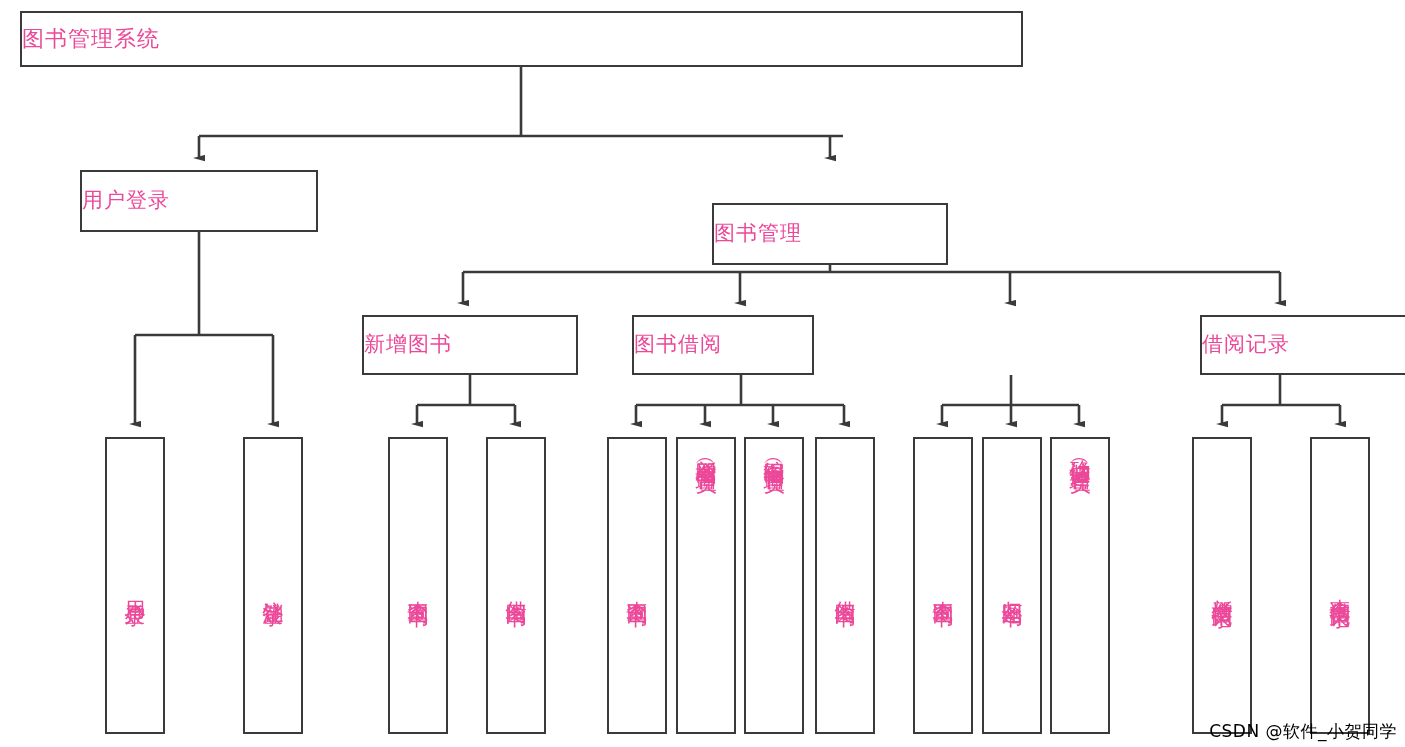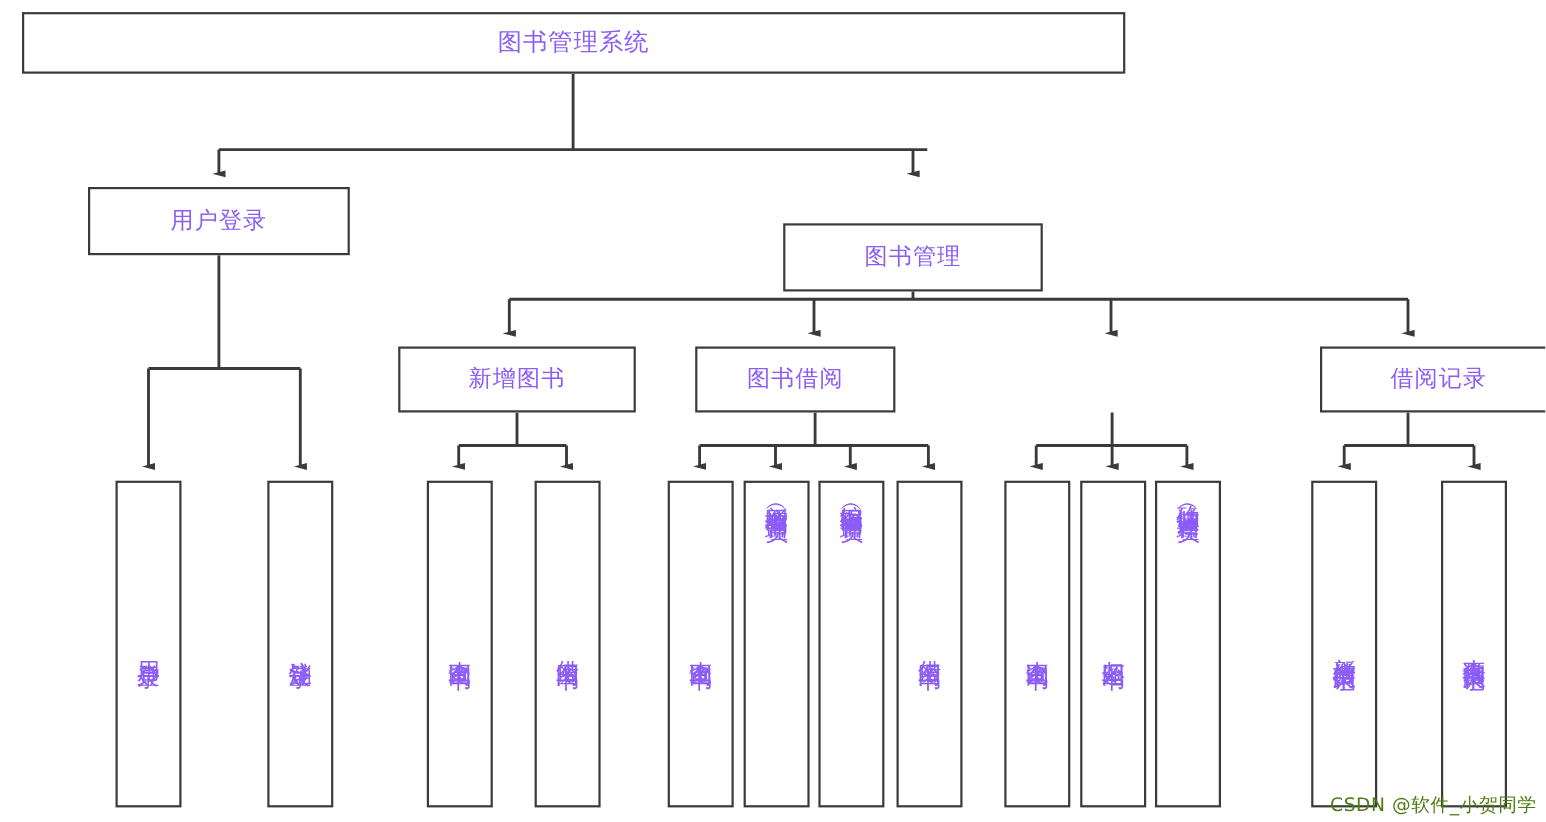--- a/index.html
+++ b/index.html
@@ -26,22 +26,21 @@
     height: 747px;
     pointer-events: none;
   }
   .node {
     position: absolute;
     box-sizing: border-box;
     background: #ffffff;
     border: 2px solid #3a3a3a;
     display: flex;
     align-items: center;
-    justify-content: center;
-    color: #8b5cf6;
+    color: #ec4899;
     z-index: 2;
   }
   .node .node-label {
     display: block;
     text-align: center;
     white-space: nowrap;
     letter-spacing: 1px;
   }
   .node.horizontal .node-label {
     font-size: 21px;
@@ -64,21 +63,21 @@
     margin: 0 auto;
   }
   .node.vertical.centered {
     align-items: center;
   }
   #watermark {
     position: absolute;
     right: 8px;
     bottom: 4px;
     font-size: 17px;
-    color: #4d7c0f;
+    color: #000000;
     letter-spacing: 0.5px;
     z-index: 5;
     white-space: nowrap;
     font-family: "DejaVu Sans", "Liberation Sans", sans-serif;
   }
 </style>
 </head>
 <body>
 
 <div id="diagram-root">

